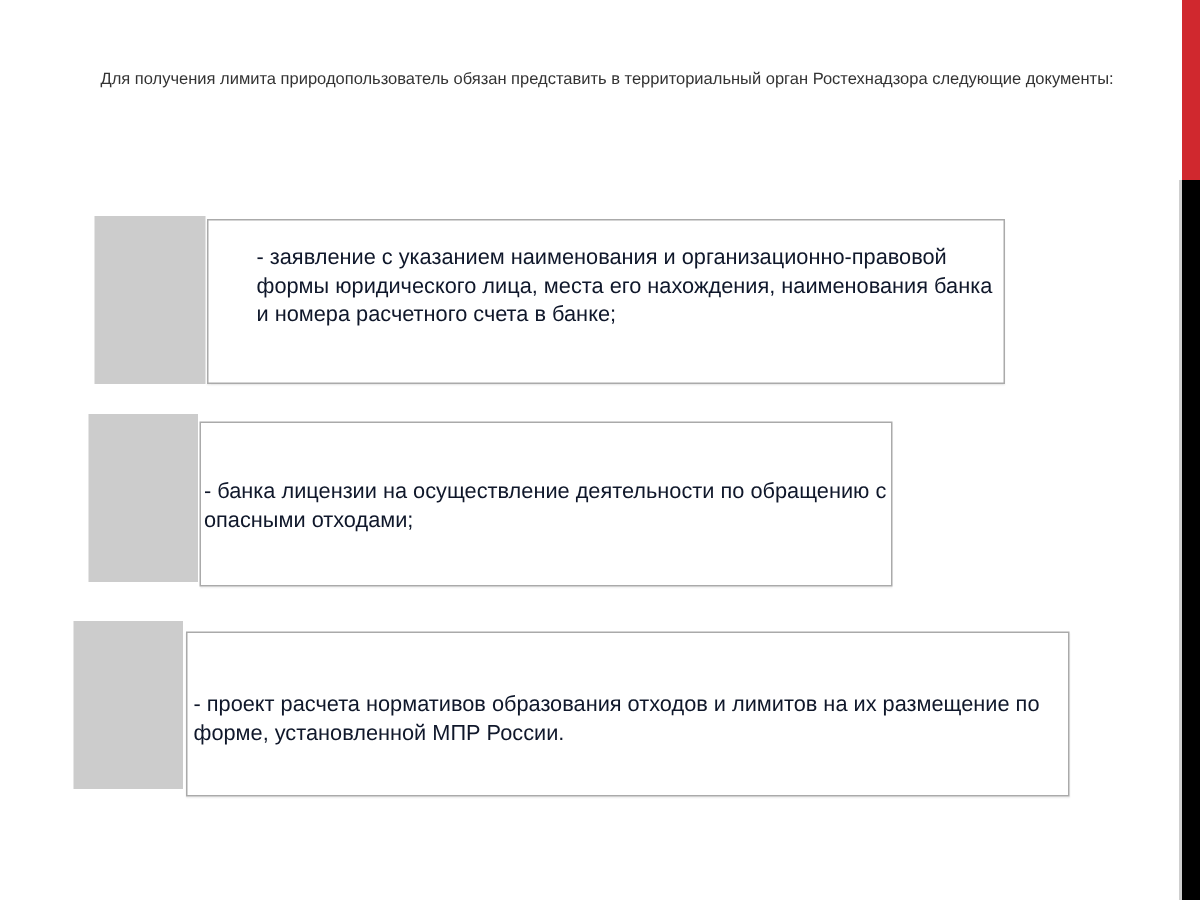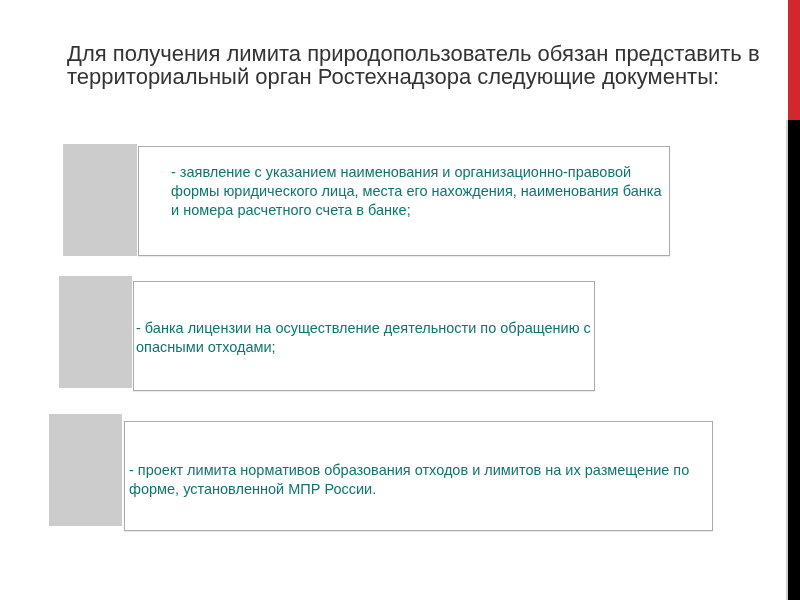--- a/index.html
+++ b/index.html
@@ -1,25 +1,25 @@
 <!DOCTYPE html>
 <html><head>
 <meta charset="utf-8">
 <style>
   html, body { margin:0; padding:0; }
   body { width:800px; height:600px; position:relative; background:#ffffff; overflow:hidden;
          font-family: "Liberation Sans", sans-serif; color:#2b2b2b; }
   .side-red { position:absolute; left:788px; top:0; width:12px; height:120px; background:#d0282e; }
   .side-black { position:absolute; left:788px; top:120px; width:12px; height:480px; background:#000; }
   .side-line { position:absolute; left:786px; top:120px; width:2px; height:480px; background:#cfcfcf; }
-  .title { position:absolute; left:67px; top:42px; width:700px; font-size:22px; line-height:23px; color:#333; }
+  .title { position:absolute; left:67px; top:42px; width:700px; font-size:11px; line-height:23px; color:#333; }
   .item { position:absolute; }
   .item .square { position:absolute; background:#cccccc; }
   .item .box { position:absolute; border:1px solid #aaaaaa; background:#fff; box-shadow: 0 1px 1px rgba(0,0,0,0.08); }
-  .item .text { position:absolute; font-size:14.5px; line-height:19px; color:#0f766e; }
+  .item .text { position:absolute; font-size:14.5px; line-height:19px; color:#0f172a; }
 </style>
 </head>
 <body>
 
 <div class="side-red"></div>
 <div class="side-line"></div>
 <div class="side-black"></div>
 
 <div class="title">Для получения лимита природопользователь обязан представить в территориальный орган Ростехнадзора следующие документы:</div>
 
@@ -31,14 +31,14 @@
 
 <div class="item">
   <div class="box" style="left:133px;top:281px;width:460px;height:108px;"></div>
   <div class="square" style="left:59px;top:276px;width:73px;height:112px;"></div>
   <div class="text" style="left:136px;top:319px;width:455px;">-  банка лицензии на осуществление деятельности по обращению с опасными отходами;</div>
 </div>
 
 <div class="item">
   <div class="box" style="left:124px;top:421px;width:587px;height:108px;"></div>
   <div class="square" style="left:49px;top:414px;width:73px;height:112px;"></div>
-  <div class="text" style="left:129px;top:461px;width:580px;">-  проект лимита нормативов образования отходов и лимитов на их размещение по форме, установленной МПР России.</div>
+  <div class="text" style="left:129px;top:461px;width:580px;">-  проект расчета нормативов образования отходов и лимитов на их размещение по форме, установленной МПР России.</div>
 </div>
 
 </body></html>

